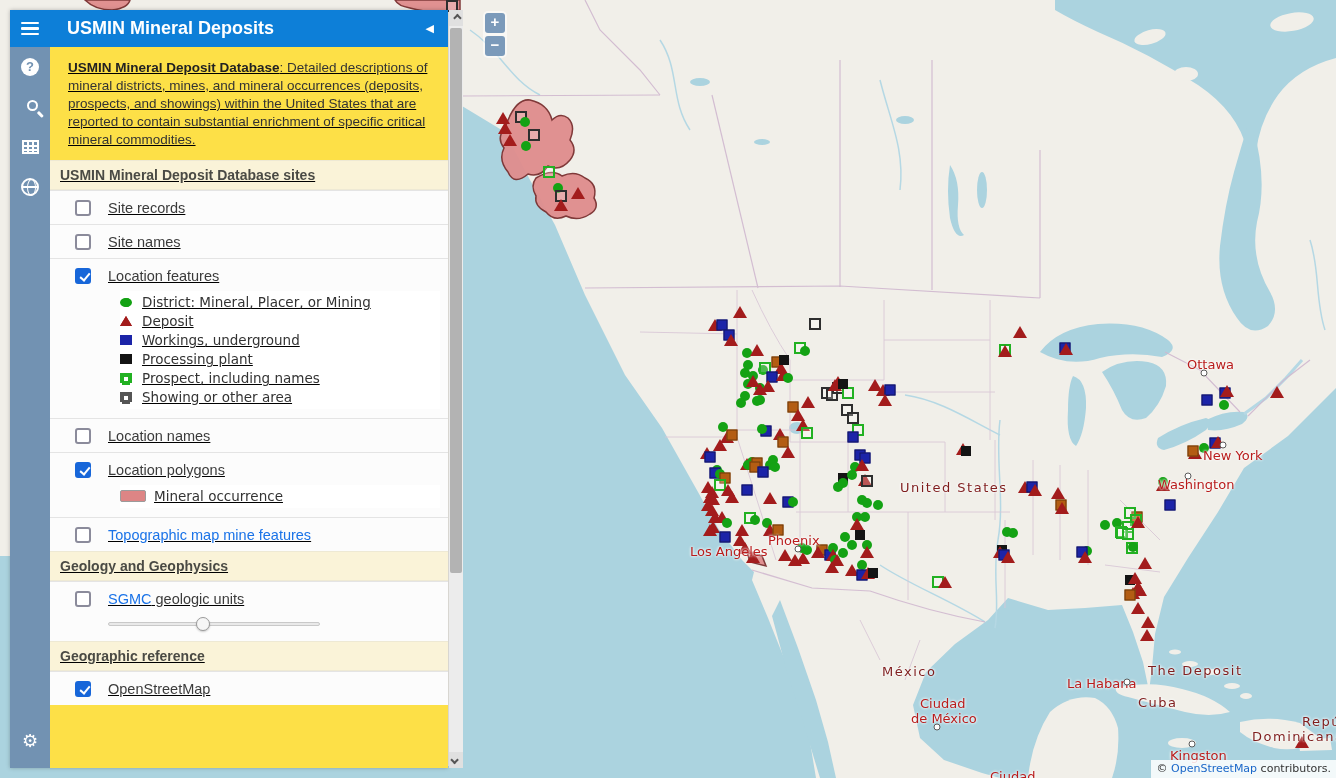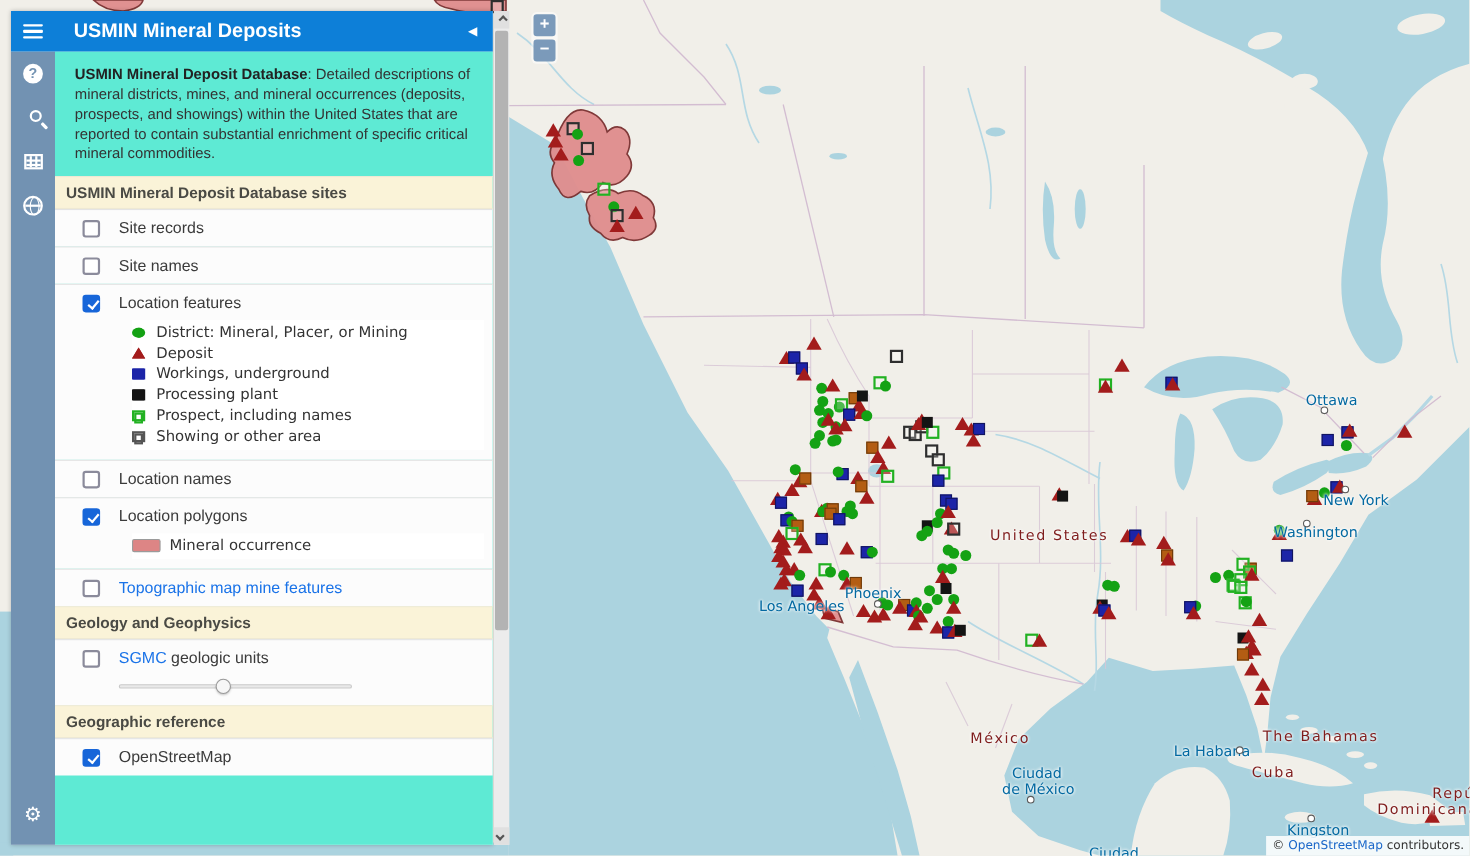--- a/index.html
+++ b/index.html
@@ -13,21 +13,21 @@
   .mk { position:absolute; transform:translate(-50%,-50%); pointer-events:auto; }
   .mk-district { width:10px; height:10px; border-radius:50%; background:#14a214; }
   .mk-deposit { width:0; height:0; border-left:7px solid transparent; border-right:7px solid transparent; border-bottom:12px solid #a31c1c; }
   .mk-workings-underground { width:11px; height:11px; background:#1c24a8; border:1px solid #12155f; }
   .mk-workings-surface { width:11px; height:11px; background:#b35d13; border:1px solid #6e3a0a; }
   .mk-processing-plant { width:10px; height:10px; background:#141414; }
   .mk-prospect { width:12px; height:12px; border:2px solid #22b122; background:rgba(255,255,255,.25); }
   .mk-showing { width:12px; height:12px; border:2px solid #2e2e2e; background:rgba(255,255,255,.25); }
 
   .maplabel { position:absolute; white-space:nowrap; pointer-events:none; font-family:"DejaVu Sans",sans-serif; text-shadow:0 0 3px #fff,0 0 3px #fff; }
-  .maplabel.city { color:#0369a1; font-size:13px;text-align:center; }
+  .maplabel.city { color:#b91c1c; font-size:13px;text-align:center; }
   .maplabel.country { color:#7f1d1d; font-size:13px; letter-spacing:1.5px; }
   .citydot { position:absolute; width:7px; height:7px; border:1.5px solid #5b5b5b; border-radius:50%; background:#fff; transform:translate(-50%,-50%); }
 
   
   #zoomctl { position:absolute; left:483px; top:11px; background:rgba(255,255,255,.55); border-radius:5px; padding:2px; }
   .zbtn { width:20px; height:20px; background:#7b9aba; color:#fff; font-weight:bold; font-size:15px; line-height:18px; text-align:center; border-radius:3px; cursor:pointer; display:block; }
   .zbtn + .zbtn { margin-top:3px; }
 
   
   #attrib { position:absolute; right:0; bottom:0; background:rgba(255,255,255,.85); font-size:11px; color:#333; padding:2px 5px 3px 6px; font-family:"DejaVu Sans",sans-serif; }
@@ -46,21 +46,21 @@
   .ic-help { width:18px; height:18px; border-radius:50%; background:#fff; color:#7292b2; font-weight:bold; font-size:13px; text-align:center; line-height:18px; }
   .ic-search { position:relative; width:11px; height:11px; border:2.5px solid #fff; border-radius:50%; margin:-4px -4px 0 0; }
   .ic-search::after { content:""; position:absolute; width:7px; height:2.5px; background:#fff; transform:rotate(45deg); left:8px; top:11px; border-radius:1px; }
   .ic-table { width:17px; height:14px; border:2px solid #fff; background-image:linear-gradient(#fff 0 0),linear-gradient(#fff 0 0),linear-gradient(#fff 0 0),linear-gradient(#fff 0 0); background-size:100% 2px,100% 2px,2px 100%,2px 100%; background-position:0 2.5px,0 7px,3.5px 0,8.5px 0; background-repeat:no-repeat; }
   .ic-globe { position:relative; width:18px; height:18px; border:2px solid #fff; border-radius:50%; }
   .ic-globe::before { content:""; position:absolute; left:3.5px; top:-1px; width:7px; height:15px; border:1.5px solid #fff; border-radius:50%; }
   .ic-globe::after { content:""; position:absolute; left:0; top:6px; width:14px; height:1.5px; background:#fff; }
   .ic-gear { color:#fff; font-size:18px; font-family:"DejaVu Sans",sans-serif; }
   #gear-slot { position:absolute; bottom:8px; left:0; }
 
-  #panel-content { position:absolute; left:40px; top:37px; right:0; bottom:0; background:#5eead4; overflow:hidden; }
+  #panel-content { position:absolute; left:40px; top:37px; right:0; bottom:0; background:#fde047; overflow:hidden;text-decoration:underline; }
   #panel-desc { padding:12px 16px 11px 18px; font-size:13.5px; line-height:1.33; color:#333; }
   #panel-desc b { color:#222; }
 
   .section-header { background:#faf3d8; border-top:1px solid #eee9d4; border-bottom:1px solid #eee9d4; font-weight:bold; font-size:14px; color:#4a4a44; padding:6px 10px 6px 10px; }
   .row { position:relative; padding:8px 8px 7px 58px; border-top:1px solid #e4e4e4; background:#fcfcfc; }
   .row:first-child { border-top:none; }
   .row-label { font-size:14.5px; color:#3b3b3b; }
   .row .link { color:#1a73e8; cursor:pointer; }
   .checkbox { position:absolute; left:25px; top:9px; width:16px; height:16px; border:2px solid #8b8b9b; border-radius:3px; background:#fff; cursor:pointer; }
   .checkbox.checked { background:#1766d9; border-color:#1766d9; }
@@ -421,21 +421,21 @@
       <div class="maplabel city" style="left: 1203px; top: 448px;">New York</div>
       <div class="maplabel city" style="left: 1158px; top: 477px;">Washington</div>
       <div class="maplabel city" style="left: 690px; top: 544px;">Los Angeles</div>
       <div class="maplabel city" style="left: 768px; top: 533px;">Phoenix</div>
       <div class="maplabel country" style="left: 900px; top: 480px;">United States</div>
       <div class="maplabel country" style="left: 882px; top: 664px;">México</div>
       <div class="maplabel city" style="left: 920px; top: 696px;">Ciudad</div>
       <div class="maplabel city" style="left: 911px; top: 711px;">de México</div>
       <div class="maplabel city" style="left: 1067px; top: 676px;">La Habana</div>
       <div class="maplabel country" style="left: 1138px; top: 695px;">Cuba</div>
-      <div class="maplabel country" style="left: 1148px; top: 663px;">The Bahamas</div>
+      <div class="maplabel country" style="left: 1148px; top: 663px;">The Deposit</div>
       <div class="maplabel country" style="left: 1302px; top: 714px; text-align: right;">República</div>
       <div class="maplabel country" style="left: 1235px; top: 729px; padding-left: 17px;">Dominicana</div>
       <div class="maplabel city" style="left: 1170px; top: 748px;">Kingston</div>
       <div class="maplabel city" style="left: 990px; top: 769px;">Ciudad</div>
       <div class="citydot" style="left: 1204px; top: 373px;"></div>
       <div class="citydot" style="left: 1188px; top: 476px;"></div>
       <div class="citydot" style="left: 1223px; top: 445px;"></div>
       <div class="citydot" style="left: 798px; top: 549px;"></div>
       <div class="citydot" style="left: 1127px; top: 682px;"></div>
       <div class="citydot" style="left: 937px; top: 727px;"></div>

